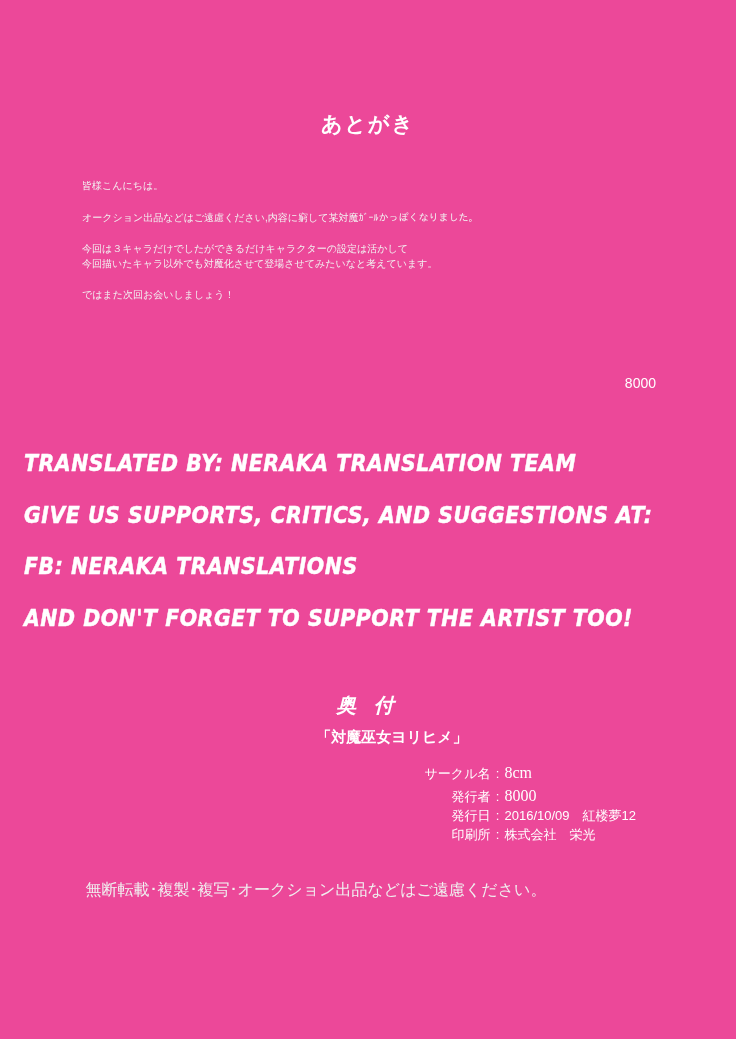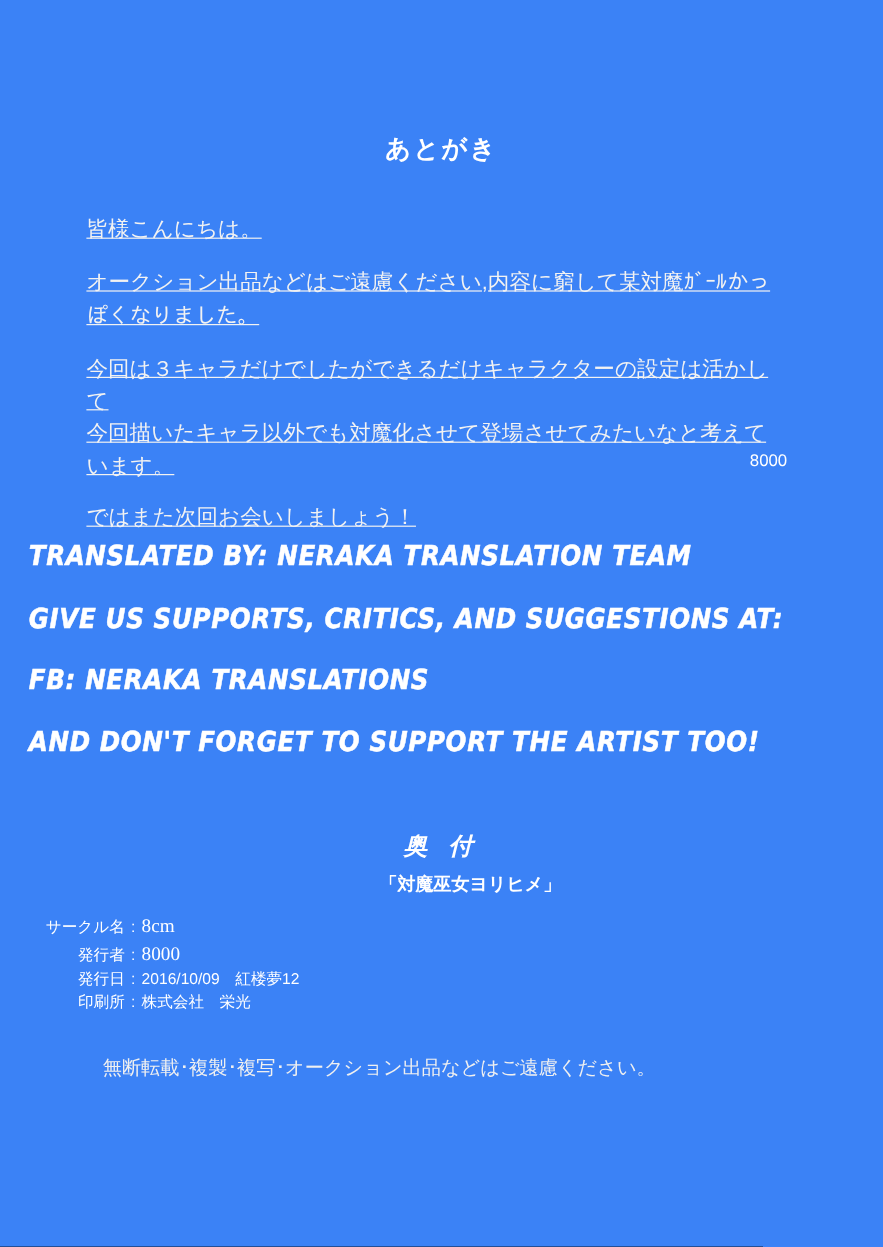--- a/index.html
+++ b/index.html
@@ -12,45 +12,44 @@
     height: 1039px;
     position: relative;
     overflow: hidden;
     font-family: "Liberation Sans", sans-serif;
     color: #ffffff;
   }
 
   .page {
     position: absolute;
     inset: 0;
-    background: #3b82f6;
+    background: #ec4899;
   }
 
   
   .afterword-title {
     position: absolute;
     top: 110px;
     left: 0;
     width: 736px;
     text-align: center;
     font-size: 21px;
     font-weight: bold;
     letter-spacing: 2px;
     color: #ffffff;
   }
 
   .afterword-body {
     position: absolute;
     top: 178px;
-    left: 72px;
+    left: 82px;
     width: 580px;
-    font-size: 18px;
+    font-size: 10px;
     line-height: 1.55;
     color: #f2f2f2;
-    text-decoration: underline;
   }
   .afterword-body p {
     margin: 0 0 16px 0;
     white-space: pre-line;
   }
   .afterword-body p.tight {
     margin-bottom: 16px;
     line-height: 1.5;
   }
 
@@ -109,21 +108,21 @@
     font-weight: bold;
     margin-left: 24px;
   }
 
   .colophon-table {
     position: absolute;
     top: 762px;
     left: 0;
     width: 636px;
     display: flex;
-    justify-content: flex-start;
+    justify-content: flex-end;
   }
   .colophon-inner {
     display: block;
     font-size: 13px;
     line-height: 1.42;
   }
   .crow {
     display: flex;
     align-items: baseline;
   }

